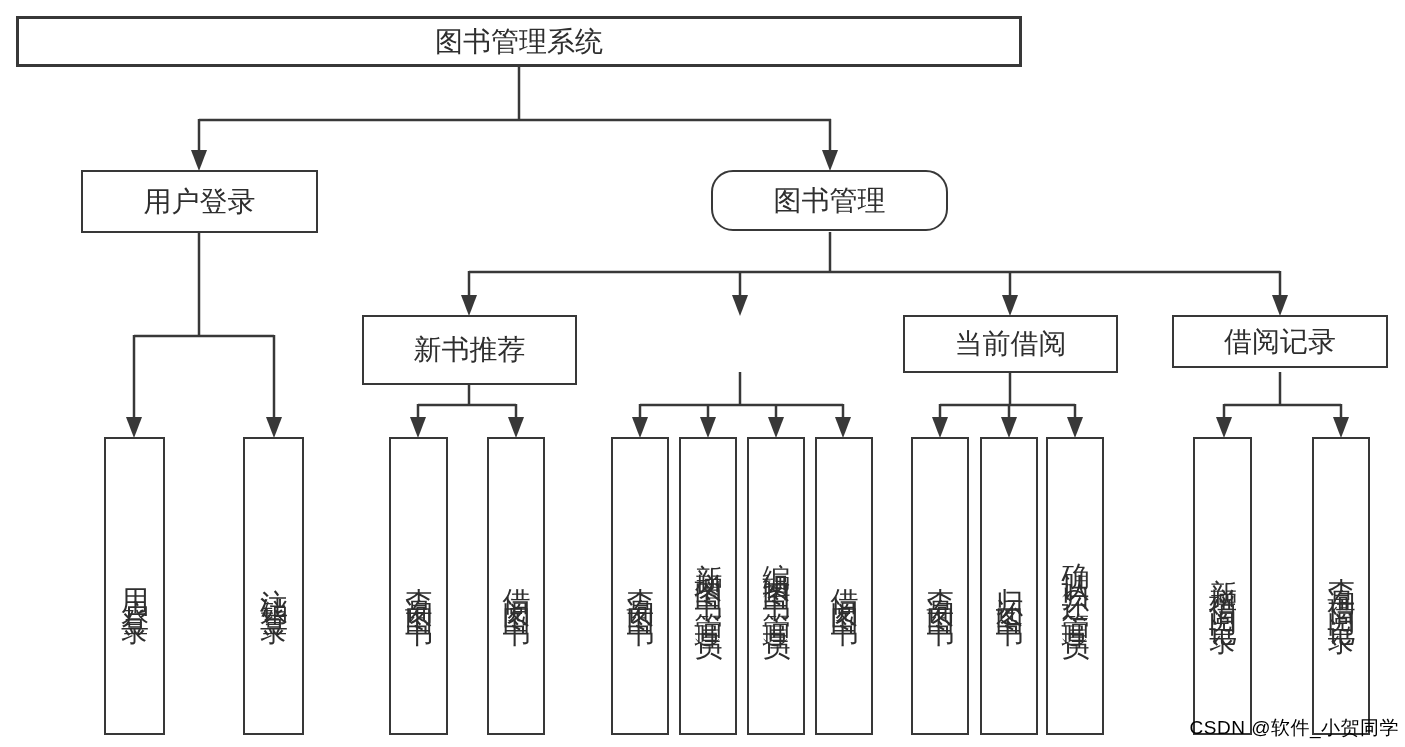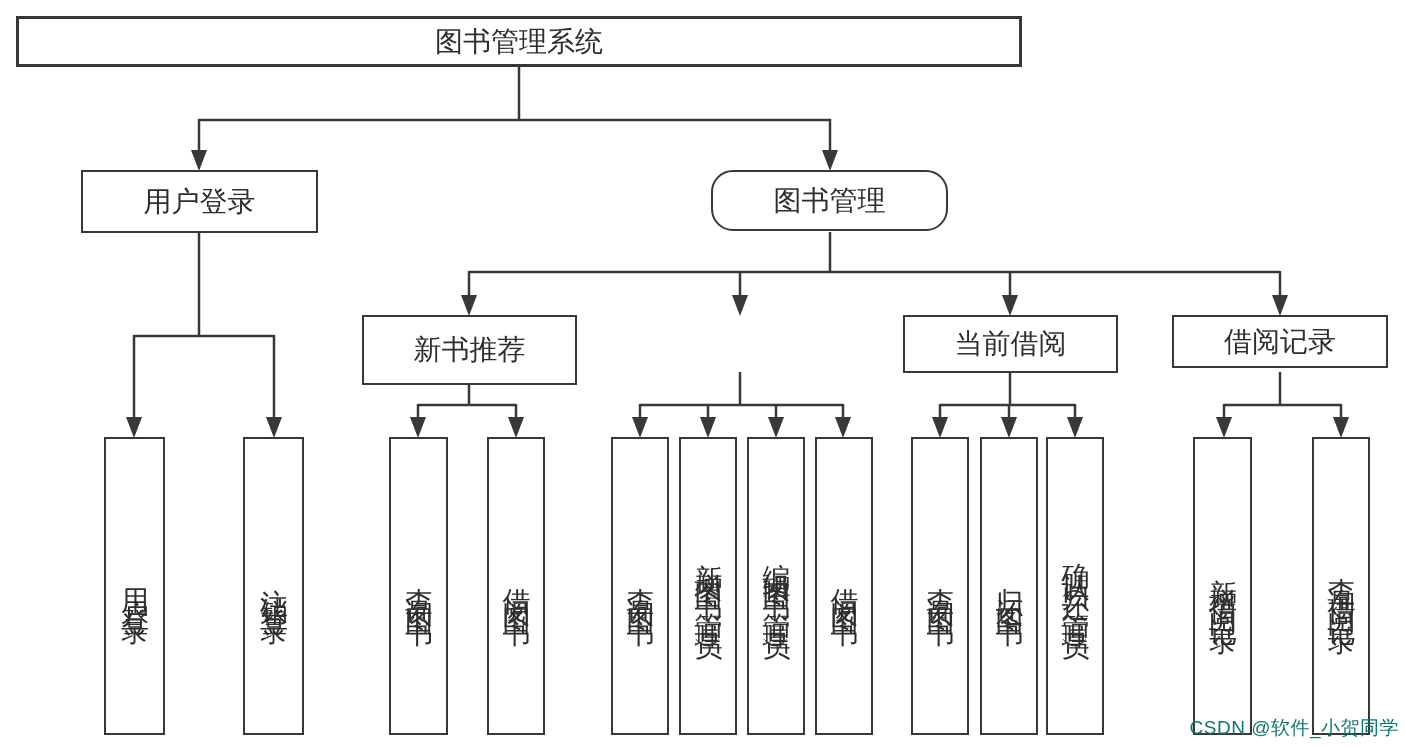--- a/index.html
+++ b/index.html
@@ -38,21 +38,21 @@
   .vlabel {
     writing-mode: vertical-rl;
     text-orientation: mixed;
     letter-spacing: 10px;
     white-space: nowrap;
   }
   .watermark {
     position: absolute;
     right: 6px;
     bottom: 6px;
-    color: #0f766e;
+    color: #000000;
     font-size: 19px;
     letter-spacing: 0.5px;
   }
 </style>
 </head>
 <body>
 
 <div class="canvas">
 
   <svg class="connectors" width="1405" height="747" viewBox="0 0 1405 747">

